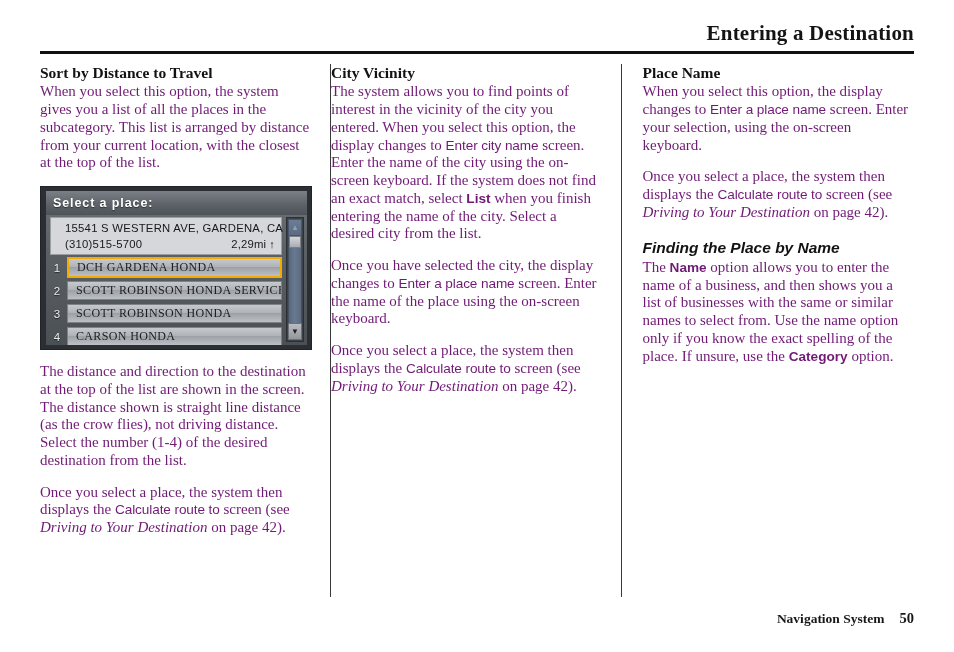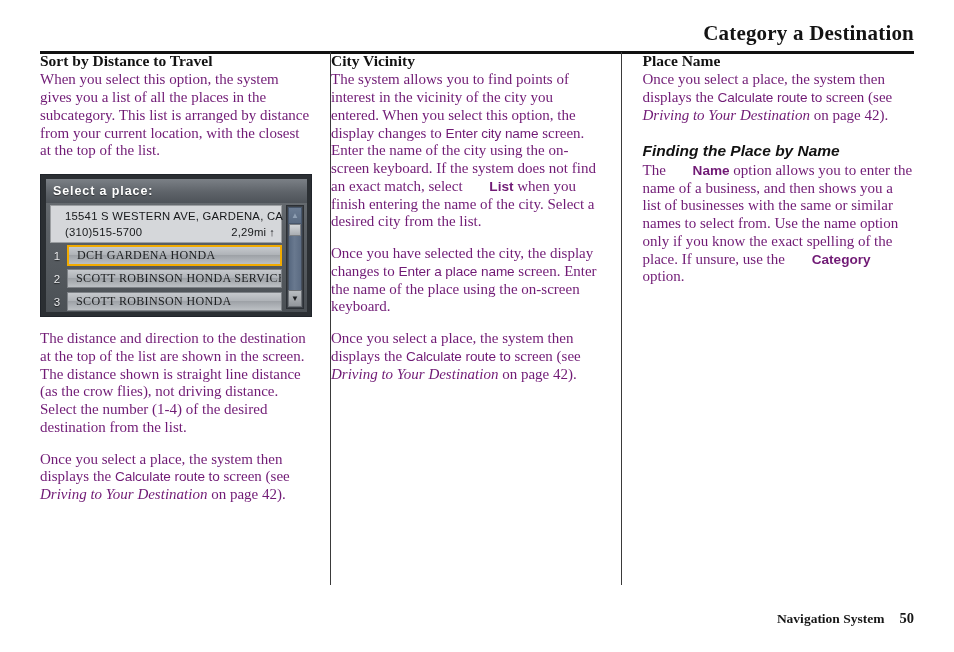--- a/index.html
+++ b/index.html
@@ -46,21 +46,21 @@
     top: 51px;
     width: 874px;
     height: 2.5px;
     background: #111111;
   }
 
   
   .columns {
     position: absolute;
     left: 40px;
-    top: 52px;
+    top: 64px;
     width: 874px;
     height: 533px;
     display: flex;
     justify-content: flex-end;
   }
   .col {
     width: 272px;
     position: relative;
   }
   .col-1 { padding-right: 18px; }
@@ -102,29 +102,28 @@
 
   .ui-term {
     font-family: "Liberation Sans", sans-serif;
     font-size: 13.6px;
     letter-spacing: -0.1px;
   }
   .ui-term-bold {
     font-family: "Liberation Sans", sans-serif;
     font-weight: bold;
     font-size: 13.6px;
-    margin-left: 23px;
   }
   .ital { font-style: italic; }
 
   
   .nav-shot {
     position: relative;
     width: 272px;
-    height: 143px;
+    height: 164px;
     margin: 8px 0 13px 0;
     background: #2b2f33;
     padding: 4px 4px 4px 5px;
     box-sizing: border-box;
     border: 1px solid #20242a;
   }
   .nav-inner {
     position: relative;
     width: 100%;
     height: 100%;
@@ -282,21 +281,21 @@
     color: #171717;
   }
   .page-footer .pagenum { margin-left: 15px; font-size: 14.5px; }
 </style>
 </head>
 <body>
 
 <div class="page">
 
   <div class="page-header">
-    <span class="title">Category a Destination</span>
+    <span class="title">Entering a Destination</span>
   </div>
   <div class="header-rule"></div>
 
   <div class="columns">
 
     <div class="col col-1">
       <h2 class="section-head">Sort by Distance to Travel</h2>
       <p class="body">When you select this option, the system gives you a list of all the places in the subcategory. This list is arranged by distance from your current location, with the closest at the top of the list.</p>
 
       <div class="nav-shot">
@@ -361,20 +360,21 @@
 
     <div class="col col-2">
       <h2 class="section-head">City Vicinity</h2>
       <p class="body"><span>The system allows you to find points of interest in the vicinity of the city you entered. When you select this option, the display changes to </span><span class="ui-term">Enter city name</span><span> screen. Enter the name of the city using the on-screen keyboard. If the system does not find an exact match, select </span><span class="ui-term-bold">List</span><span> when you finish entering the name of the city. Select a desired city from the list.</span></p>
       <p class="body"><span>Once you have selected the city, the display changes to </span><span class="ui-term">Enter a place name</span><span> screen. Enter the name of the place using the on-screen keyboard.</span></p>
       <p class="body"><span>Once you select a place, the system then displays the </span><span class="ui-term">Calculate route to</span><span> screen (see </span><span class="ital">Driving to Your Destination</span><span> on page 42).</span></p>
     </div>
 
     <div class="col col-3">
       <h2 class="section-head">Place Name</h2>
+      <p class="body"><span>When you select this option, the display changes to </span><span class="ui-term">Enter a place name</span><span> screen. Enter your selection, using the on-screen keyboard.</span></p>
       <p class="body"><span>Once you select a place, the system then displays the </span><span class="ui-term">Calculate route to</span><span> screen (see </span><span class="ital">Driving to Your Destination</span><span> on page 42).</span></p>
       <h2 class="section-head-sans">Finding the Place by Name</h2>
       <p class="body"><span>The </span><span class="ui-term-bold">Name</span><span> option allows you to enter the name of a business, and then shows you a list of businesses with the same or similar names to select from. Use the name option only if you know the exact spelling of the place. If unsure, use the </span><span class="ui-term-bold">Category</span><span> option.</span></p>
     </div>
 
   </div>
 
   <div class="page-footer">
     <span>Navigation System</span><span class="pagenum">50</span>
   </div>

